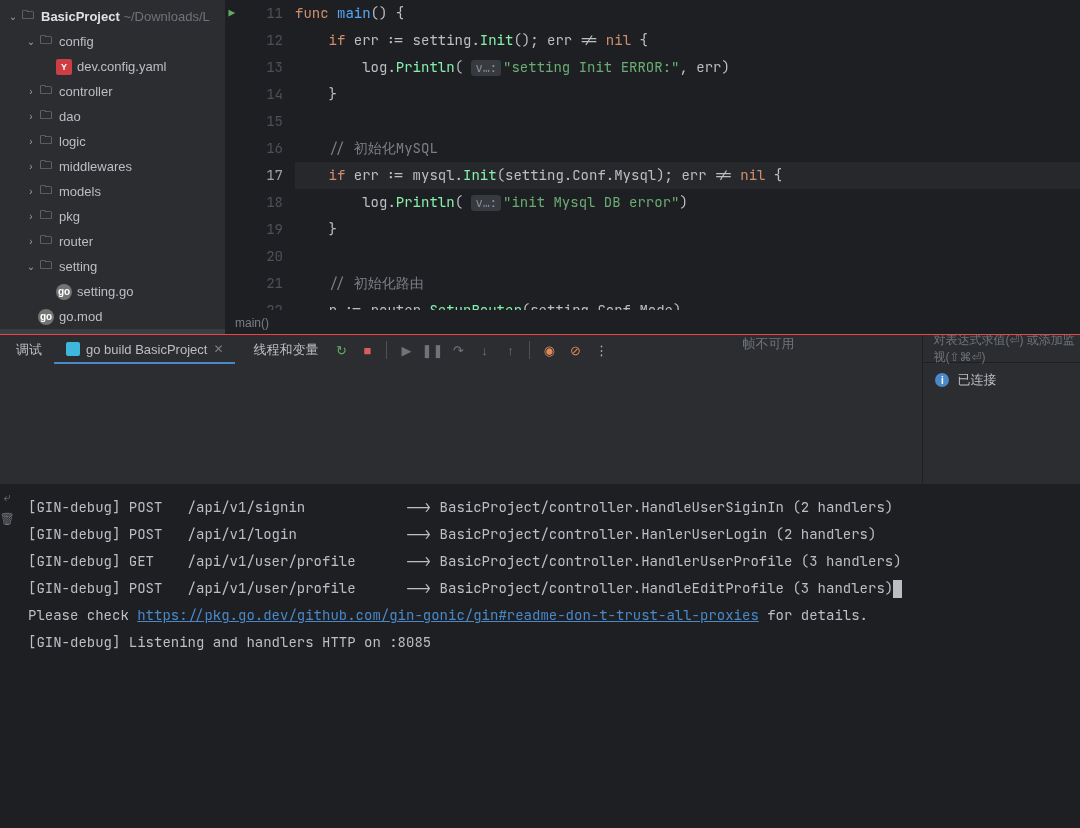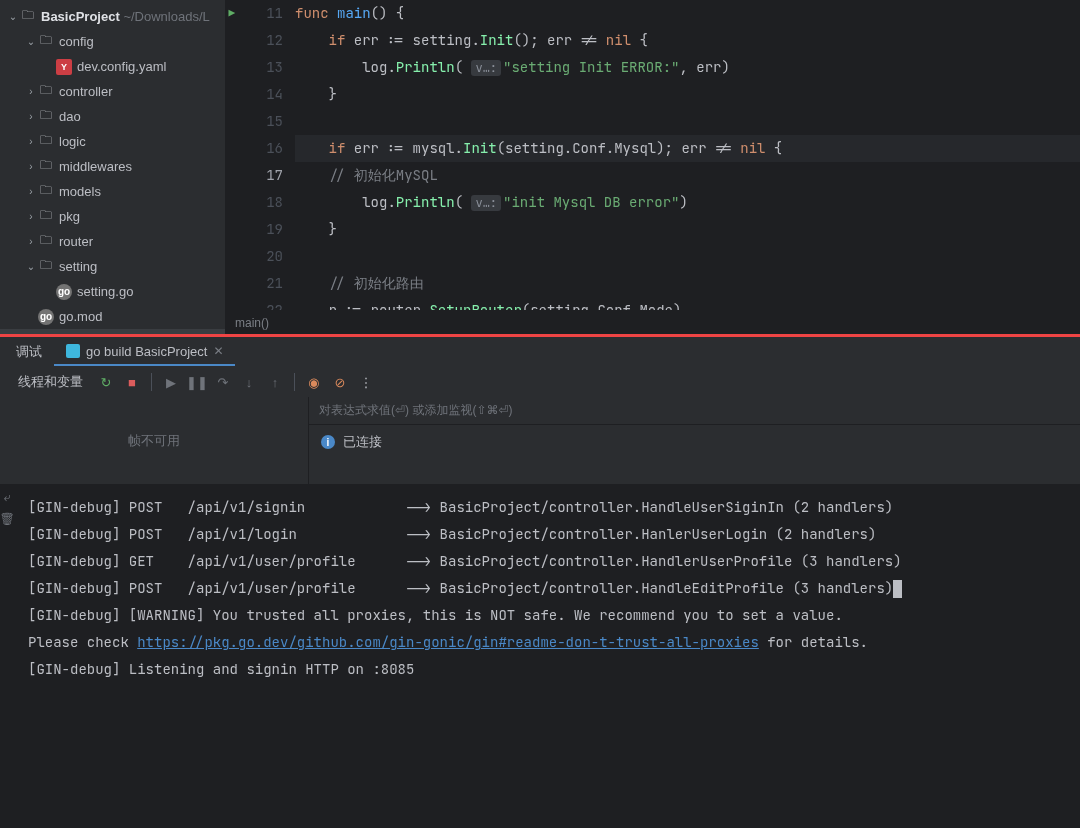--- a/index.html
+++ b/index.html
@@ -30,35 +30,35 @@
 .code-line.current { background:#26282c; }
 .kw { color:#cf8e6d; }
 .str { color:#6aab73; }
 .comment { color:#7a7e85; }
 .ident { color:#bcbec4; }
 .func { color:#56a8f5; }
 .call { color:#86efac; }
 .hint { background:#373a3f; color:#8a8f99; border-radius:3px; padding:0 4px; margin-right:2px; font-size:12px; }
 .breadcrumb { height:24px; padding-left:10px; color:#7a7e85; font-size:12px; display:flex; align-items:center; border-top:1px solid #1e1f22;text-align:right; }
 
-.debug-panel { height:150px; background:#2b2d30; display:flex; flex-direction:column; border-top:3px solid #ef4444; }
+.debug-panel { height:150px; background:#2b2d30; display:flex; flex-direction:row; border-top:1px solid #ef4444; }
 .debug-tabs { height:30px; display:flex; align-items:center; padding-left:4px; font-size:13px; }
 .debug-tab { padding:5px 12px; color:#bcbec4; cursor:pointer; display:flex; align-items:center; gap:6px; }
 .debug-tab.active { border-bottom:2px solid #4a88c7; }
 .close-x { color:#7a7e85; font-size:12px; }
 .go-build-icon { width:14px; height:14px; background:#3eb7dd; border-radius:2px; }
 .debug-toolbar { height:30px; display:flex; align-items:center; padding-left:18px; gap:0; font-size:13px; color:#bcbec4; }
 .toolbar-label { margin-right:10px; }
 .tb-btn { width:26px; height:26px; display:inline-flex; align-items:center; justify-content:center; cursor:pointer; color:#bcbec4; font-size:13px; }
 .tb-btn.green { color:#5fad65; }
 .tb-btn.red { color:#db5c5c; }
 .tb-btn.mute { color:#db8a5c; }
 .tb-btn.dim { color:#6f737a; }
 .debug-body { flex:1; display:flex; }
-.frames { width:309px; display:flex; align-items:center; justify-content:center; color:#6f737a; background:#2b2d30; border-right:1px solid #1e1f22; }
+.frames { width:309px; display:flex; align-items:flex-start; justify-content:center; color:#6f737a; background:#2b2d30; border-right:1px solid #1e1f22; }
 .vars { flex:1; background:#2b2d30; }
 .vars-header { height:28px; padding-left:10px; color:#6f737a; font-size:12px; display:flex; align-items:center; border-bottom:1px solid #1e1f22; }
 .vars-body { padding:8px 12px; display:flex; align-items:center; gap:8px; }
 .info-icon { width:14px; height:14px; border-radius:50%; background:#4a88c7; color:#fff; font-size:10px; display:inline-flex; align-items:center; justify-content:center; font-weight:bold; }
 
 .console { flex:1; background:#1e1f22; font-family:'JetBrains Mono',Menlo,Consolas,monospace; font-size:14px; line-height:27px; padding:10px 0 0 10px; color:#bcbec4; position:relative; overflow:hidden; }
 .console-tools { position:absolute; left:-2px; top:4px; display:flex; flex-direction:column; gap:4px; }
 .console-tools .ct { width:18px; height:18px; color:#6f737a; font-size:12px; display:flex; align-items:center; justify-content:center; cursor:pointer; }
 .console-content { padding-left:18px; }
 .console-line { white-space:pre; }
@@ -159,22 +159,22 @@
             <div class="gutter-line">20</div>
             <div class="gutter-line">21</div>
             <div class="gutter-line">22</div>
           </div>
         <div class="code">
             <div class="code-line"><span class="kw">func </span><span class="func">main</span><span class="ident">() {</span></div>
             <div class="code-line"><span class="ident">    </span><span class="kw">if </span><span class="ident">err := setting.</span><span class="call">Init</span><span class="ident">(); err != </span><span class="kw">nil</span><span class="ident"> {</span></div>
             <div class="code-line"><span class="ident">        log.</span><span class="call">Println</span><span class="ident">( </span><span class="hint">v…:</span><span class="str">"setting Init ERROR:"</span><span class="ident">, err)</span></div>
             <div class="code-line"><span class="ident">    }</span></div>
             <div class="code-line"><span class="ident"></span></div>
+            <div class="code-line"><span class="ident">    </span><span class="comment">// 初始化MySQL</span></div>
             <div class="code-line current"><span class="ident">    </span><span class="kw">if </span><span class="ident">err := mysql.</span><span class="call">Init</span><span class="ident">(setting.Conf.Mysql); err != </span><span class="kw">nil</span><span class="ident"> {</span></div>
-            <div class="code-line"><span class="ident">    </span><span class="comment">// 初始化MySQL</span></div>
             <div class="code-line"><span class="ident">        log.</span><span class="call">Println</span><span class="ident">( </span><span class="hint">v…:</span><span class="str">"init Mysql DB error"</span><span class="ident">)</span></div>
             <div class="code-line"><span class="ident">    }</span></div>
             <div class="code-line"><span class="ident"></span></div>
             <div class="code-line"><span class="ident">    </span><span class="comment">// 初始化路由</span></div>
             <div class="code-line"><span class="ident">    r := router.</span><span class="call">SetupRouter</span><span class="ident">(setting.Conf.Mode)</span></div>
           </div>
       </div>
       <div class="breadcrumb">main()</div>
     </div>
   </div>
@@ -220,18 +220,17 @@
   <div class="console">
     <div class="console-tools">
       <span class="ct">⤶</span>
       <span class="ct">🗑</span>
     </div>
     <div class="console-content">
         <div class="console-line">[GIN-debug] POST   /api/v1/signin            --&gt; BasicProject/controller.HandleUserSiginIn (2 handlers)</div>
         <div class="console-line">[GIN-debug] POST   /api/v1/login             --&gt; BasicProject/controller.HanlerUserLogin (2 handlers)</div>
         <div class="console-line">[GIN-debug] GET    /api/v1/user/profile      --&gt; BasicProject/controller.HandlerUserProfile (3 handlers)</div>
         <div class="console-line">[GIN-debug] POST   /api/v1/user/profile      --&gt; BasicProject/controller.HandleEditProfile (3 handlers)<span class="cursor-block"></span></div>
-        <div class="console-line">[GIN-debug] [WARNING] You trusted all proxies, this is NOT safe. We recommend you to set a value.</div>
         <div class="console-line"><span>Please check </span><span class="link">https://pkg.go.dev/github.com/gin-gonic/gin#readme-don-t-trust-all-proxies</span><span> for details.</span></div>
-        <div class="console-line">[GIN-debug] Listening and signin HTTP on :8085</div>
+        <div class="console-line">[GIN-debug] Listening and handlers HTTP on :8085</div>
       </div>
   </div>
 </div>
 
 </body></html>

